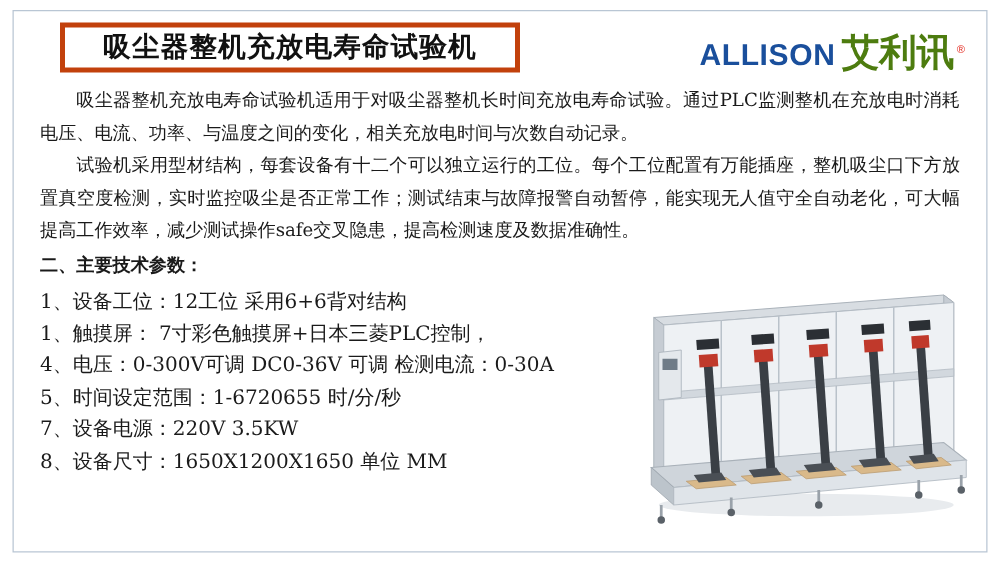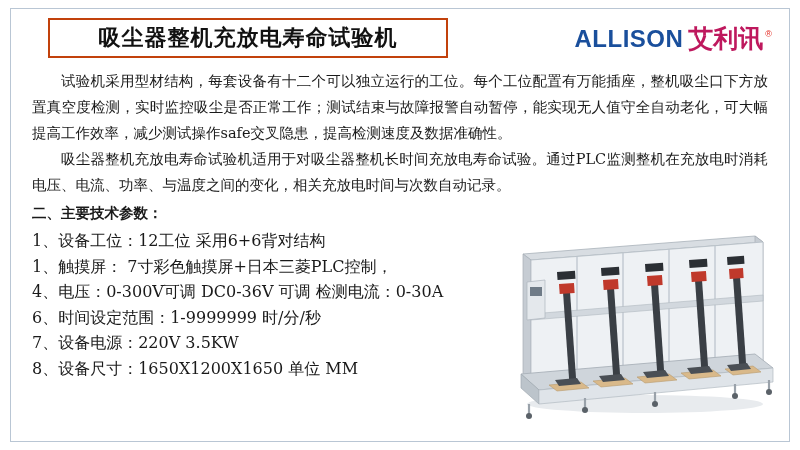--- a/index.html
+++ b/index.html
@@ -28,23 +28,23 @@
     width: 780px;
     height: 434px;
     border: 1px solid #b9c6d4;
     box-sizing: border-box;
   }
   
   .title-box {
     position: absolute;
     left: 48px;
     top: 18px;
-    width: 400px;
+    width: 368px;
     height: 40px;
-    border: 2px solid #c2410c;
+    border: 4px solid #c2410c;
     box-sizing: border-box;
     display: flex;
     align-items: center;
     justify-content: center;
     background: #ffffff;
   }
   .title-text {
     font-family: "DejaVu Serif", "Liberation Serif", serif;
     font-size: 22px;
     font-weight: bold;
@@ -63,23 +63,23 @@
   }
   .logo-en {
     font-family: "Liberation Sans", sans-serif;
     font-size: 24px;
     font-weight: bold;
     color: #1a4f9c;
     letter-spacing: 0.5px;
   }
   .logo-cn {
     font-family: Liberation Mono, monospace;
-    font-size: 25px;
-    font-weight: bold;
-    color: #be185d;
+    font-size: 30px;
+    font-weight: bold;
+    color: #4d7c0f;
     margin-left: 5px;
   }
   .logo-r {
     font-size: 9px;
     color: #e2231a;
     margin-left: 2px;
     position: relative;
     top: -10px;
   }
   
@@ -137,28 +137,28 @@
     <div class="title-text">吸尘器整机充放电寿命试验机</div>
   </div>
 
   <div class="logo">
     <span class="logo-en">ALLISON</span>
     <span class="logo-cn">艾利讯</span>
     <span class="logo-r">®</span>
   </div>
 
   <div class="content">
+    <p class="para">吸尘器整机充放电寿命试验机适用于对吸尘器整机长时间充放电寿命试验。通过PLC监测整机在充放电时消耗电压、电流、功率、与温度之间的变化，相关充放电时间与次数自动记录。</p>
     <p class="para">试验机采用型材结构，每套设备有十二个可以独立运行的工位。每个工位配置有万能插座，整机吸尘口下方放置真空度检测，实时监控吸尘是否正常工作；测试结束与故障报警自动暂停，能实现无人值守全自动老化，可大幅提高工作效率，减少测试操作safe交叉隐患，提高检测速度及数据准确性。</p>
-    <p class="para">吸尘器整机充放电寿命试验机适用于对吸尘器整机长时间充放电寿命试验。通过PLC监测整机在充放电时消耗电压、电流、功率、与温度之间的变化，相关充放电时间与次数自动记录。</p>
     <p class="sec-head sec2">二、主要技术参数：</p>
     <ul class="spec-list">
       <li>1、设备工位：12工位  采用6+6背对结构</li>
       <li>1、触摸屏：   7寸彩色触摸屏+日本三菱PLC控制，</li>
       <li>4、电压：0-300V可调  DC0-36V 可调  检测电流：0-30A</li>
-      <li>6、时间设定范围：1-9999999   时/分/秒</li>
+      <li>5、时间设定范围：1-6720655   时/分/秒</li>
       <li>7、设备电源：220V 3.5KW</li>
       <li>8、设备尺寸：1650X1200X1650 单位 MM</li>
     </ul>
   </div>
 
   <div class="photo">
     <svg width="272" height="205" viewBox="0 0 272 205" xmlns="http://www.w3.org/2000/svg">
 
       <rect x="0" y="0" width="272" height="205" fill="#ffffff"></rect>
 

